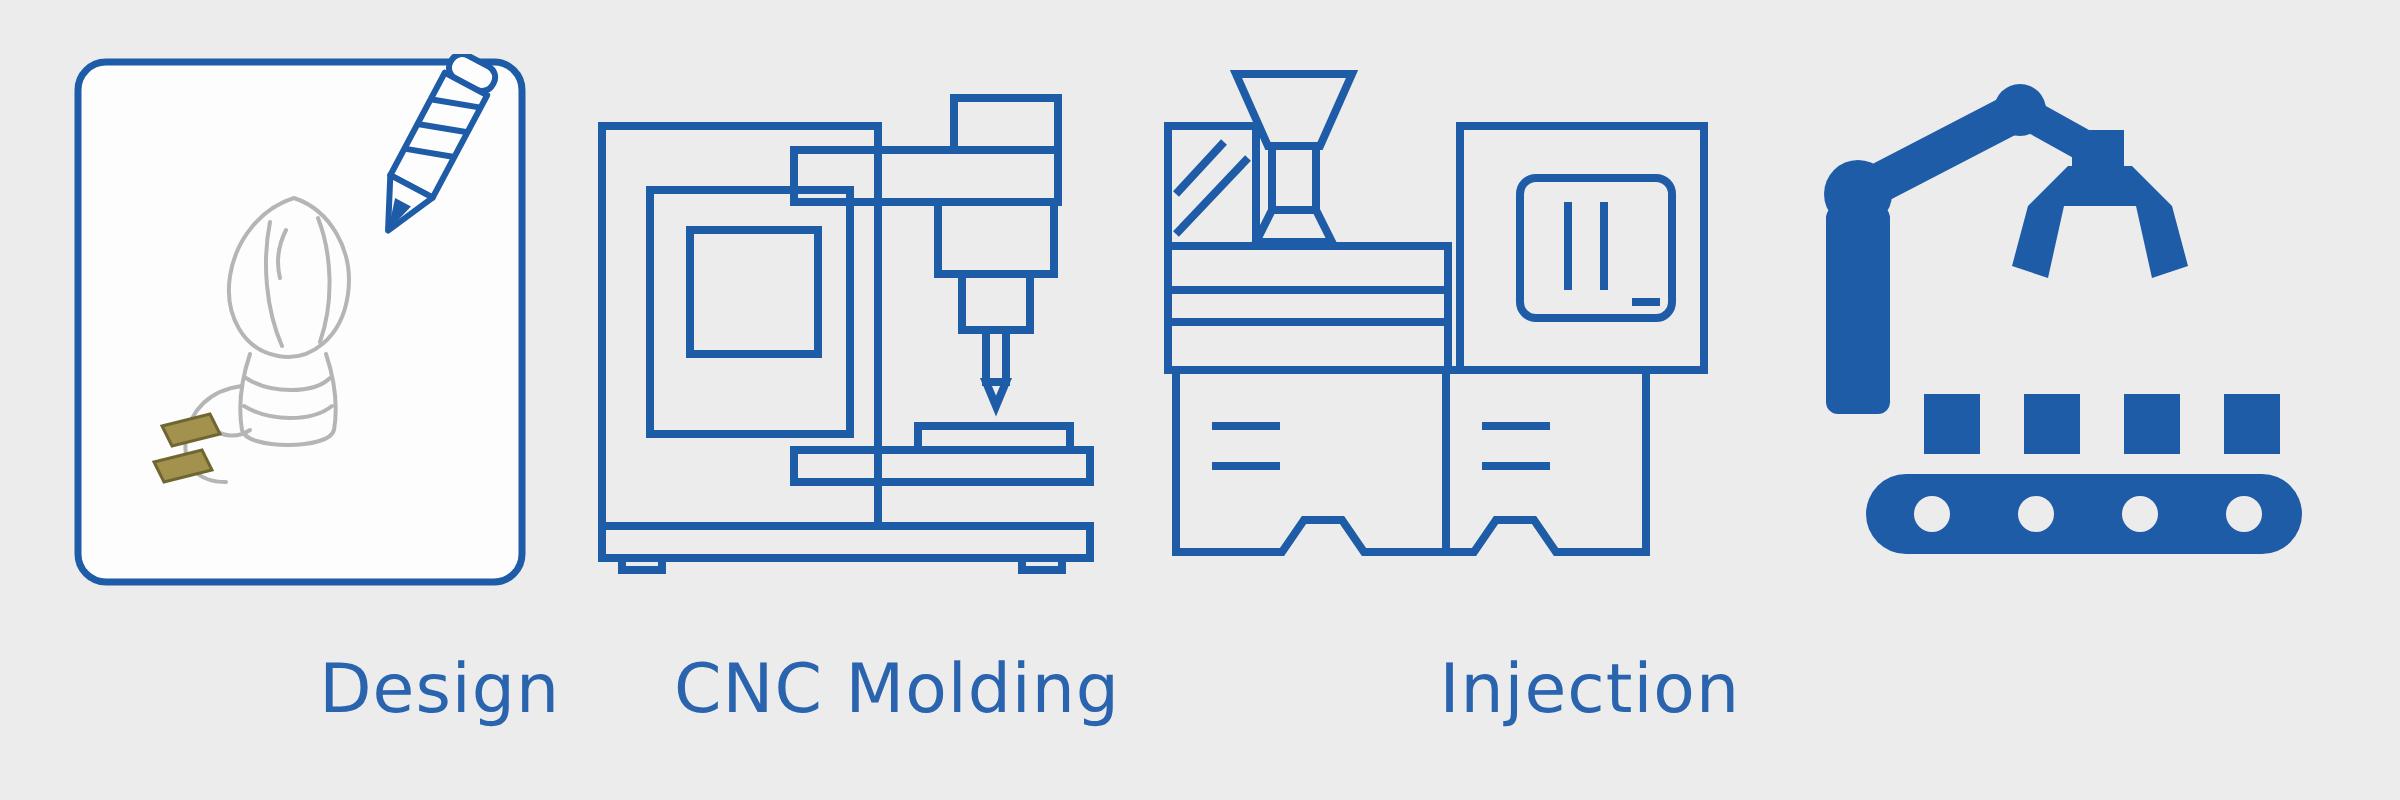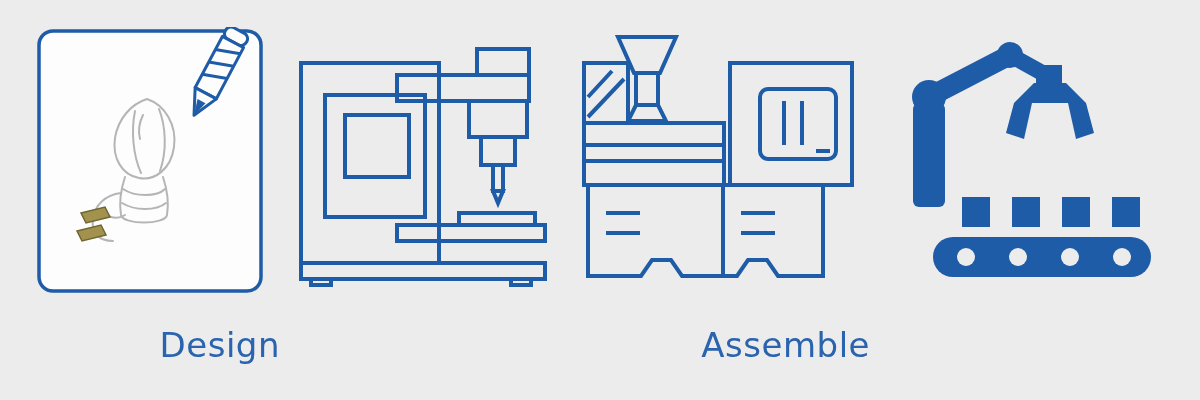--- a/index.html
+++ b/index.html
@@ -94,20 +94,21 @@
           <rect x="196" y="118" width="10" height="26"></rect>
           <polygon points="196,144 206,144 201,156"></polygon>
           <rect x="162" y="166" width="76" height="12"></rect>
           <rect x="100" y="178" width="148" height="16"></rect>
           <rect x="4" y="216" width="244" height="16"></rect>
           <rect x="14" y="232" width="20" height="6"></rect>
           <rect x="214" y="232" width="20" height="6"></rect>
         </g>
       </svg>
     </div>
+    <div class="step-label">CNC Molding</div>
   </div>
 
   <div class="step step-injection">
     <div class="icon-wrap">
       <svg class="mt-injection" width="290" height="250" viewBox="0 0 290 250">
         <g class="s-acc">
 
           <polygon points="40,4 98,4 82,40 56,40"></polygon>
           <rect x="58" y="40" width="22" height="32"></rect>
           <polygon points="58,72 80,72 88,88 50,88"></polygon>
@@ -122,21 +123,21 @@
           <rect x="182" y="56" width="76" height="70" rx="8"></rect>
           <path d="M206,68 V112 M224,68 V112 M238,118 H252"></path>
 
           <path d="M10,152 H245 V243 H200 L189,227 H170 L159,243 H104 L93,227 H74 L63,243 H10 Z"></path>
           <path d="M145,152 V243"></path>
           <path d="M28,180 H62 M28,200 H62"></path>
           <path d="M163,180 H197 M163,200 H197"></path>
         </g>
       </svg>
     </div>
-    <div class="step-label">Assemble</div>
+    <div class="step-label">Injection</div>
   </div>
 
   <div class="step step-assemble">
     <div class="icon-wrap">
       <svg class="mt-assemble" width="250" height="250" viewBox="0 0 250 250">
         <g>
           <rect class="f-acc" x="5" y="68" width="32" height="104" rx="6"></rect>
           <line class="arm" x1="21" y1="62" x2="102" y2="20" stroke-width="20"></line>
           <line class="arm" x1="102" y1="20" x2="138" y2="40" stroke-width="16"></line>
           <circle class="f-acc" cx="21" cy="62" r="17"></circle>

